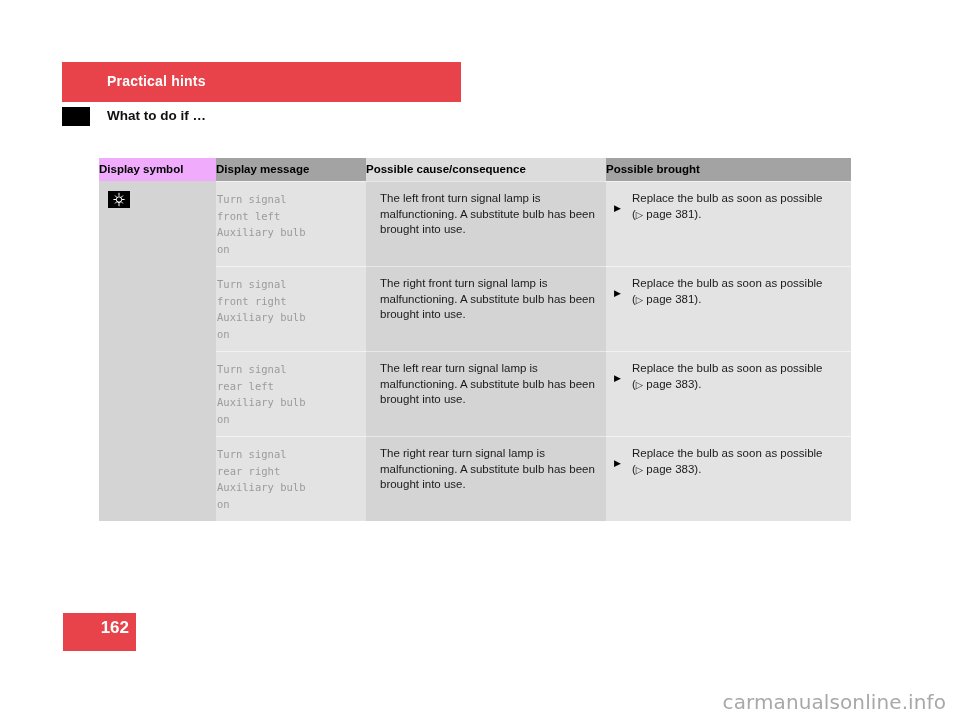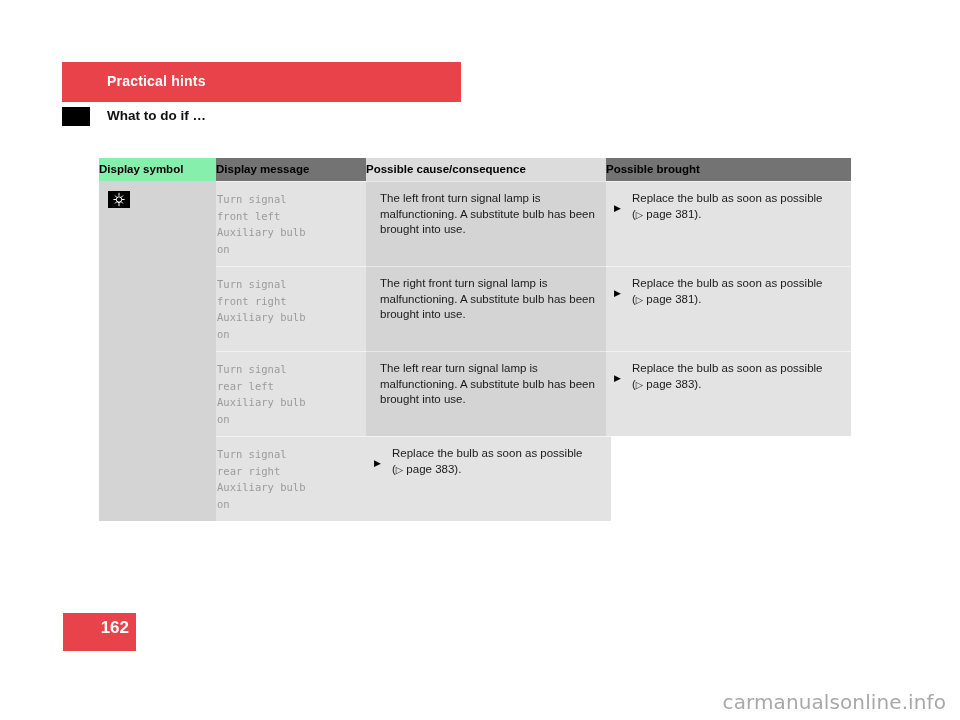--- a/index.html
+++ b/index.html
@@ -81,22 +81,22 @@
   #thead .cell {
     background: #e3e3e3;
     font-size: 11.5px;
     font-weight: bold;
     color: #000000;
     padding: 5px 0 5px 0;
     height: 13px;
     line-height: 13px;
     white-space: nowrap;
   }
-  #thead .c1 { background: #86efac; }
-  #thead .c2, #thead .c4 { background: #737373; }
+  #thead .c1 { background: #f0abfc; }
+  #thead .c2, #thead .c4 { background: #a3a3a3; }
   #thead .c3 { background: #dcdcdc; }
 
   
   .brow .cell {
     padding-top: 9px;
     padding-bottom: 9px;
     box-sizing: border-box;
   }
   .brow .c1 { background: #d4d4d4; }
   .brow .c2 { background: #e3e3e3; border-top: 1px solid #f2f2f2; }
@@ -260,20 +260,23 @@
         </div>
       </div>
       <div class="trow brow">
         <div class="cell c1"></div>
         <div class="cell c2">
           <div class="msg">Turn signal
 rear right
 Auxiliary bulb
 on</div>
         </div>
+        <div class="cell c3">
+          <div class="cause">The right rear turn signal lamp is malfunctioning. A substitute bulb has been brought into use.</div>
+        </div>
         <div class="cell c4">
           <div class="solution"><span class="sol-bullet">▶</span><span>Replace the bulb as soon as possible </span><span class="sol-ref"><span>(</span><span class="ref-tri">▷</span><span> page 383).</span></span></div>
         </div>
       </div>
     </div>
 </div>
 
 <div id="page-box">
   <div id="page-number">162</div>
 </div>

